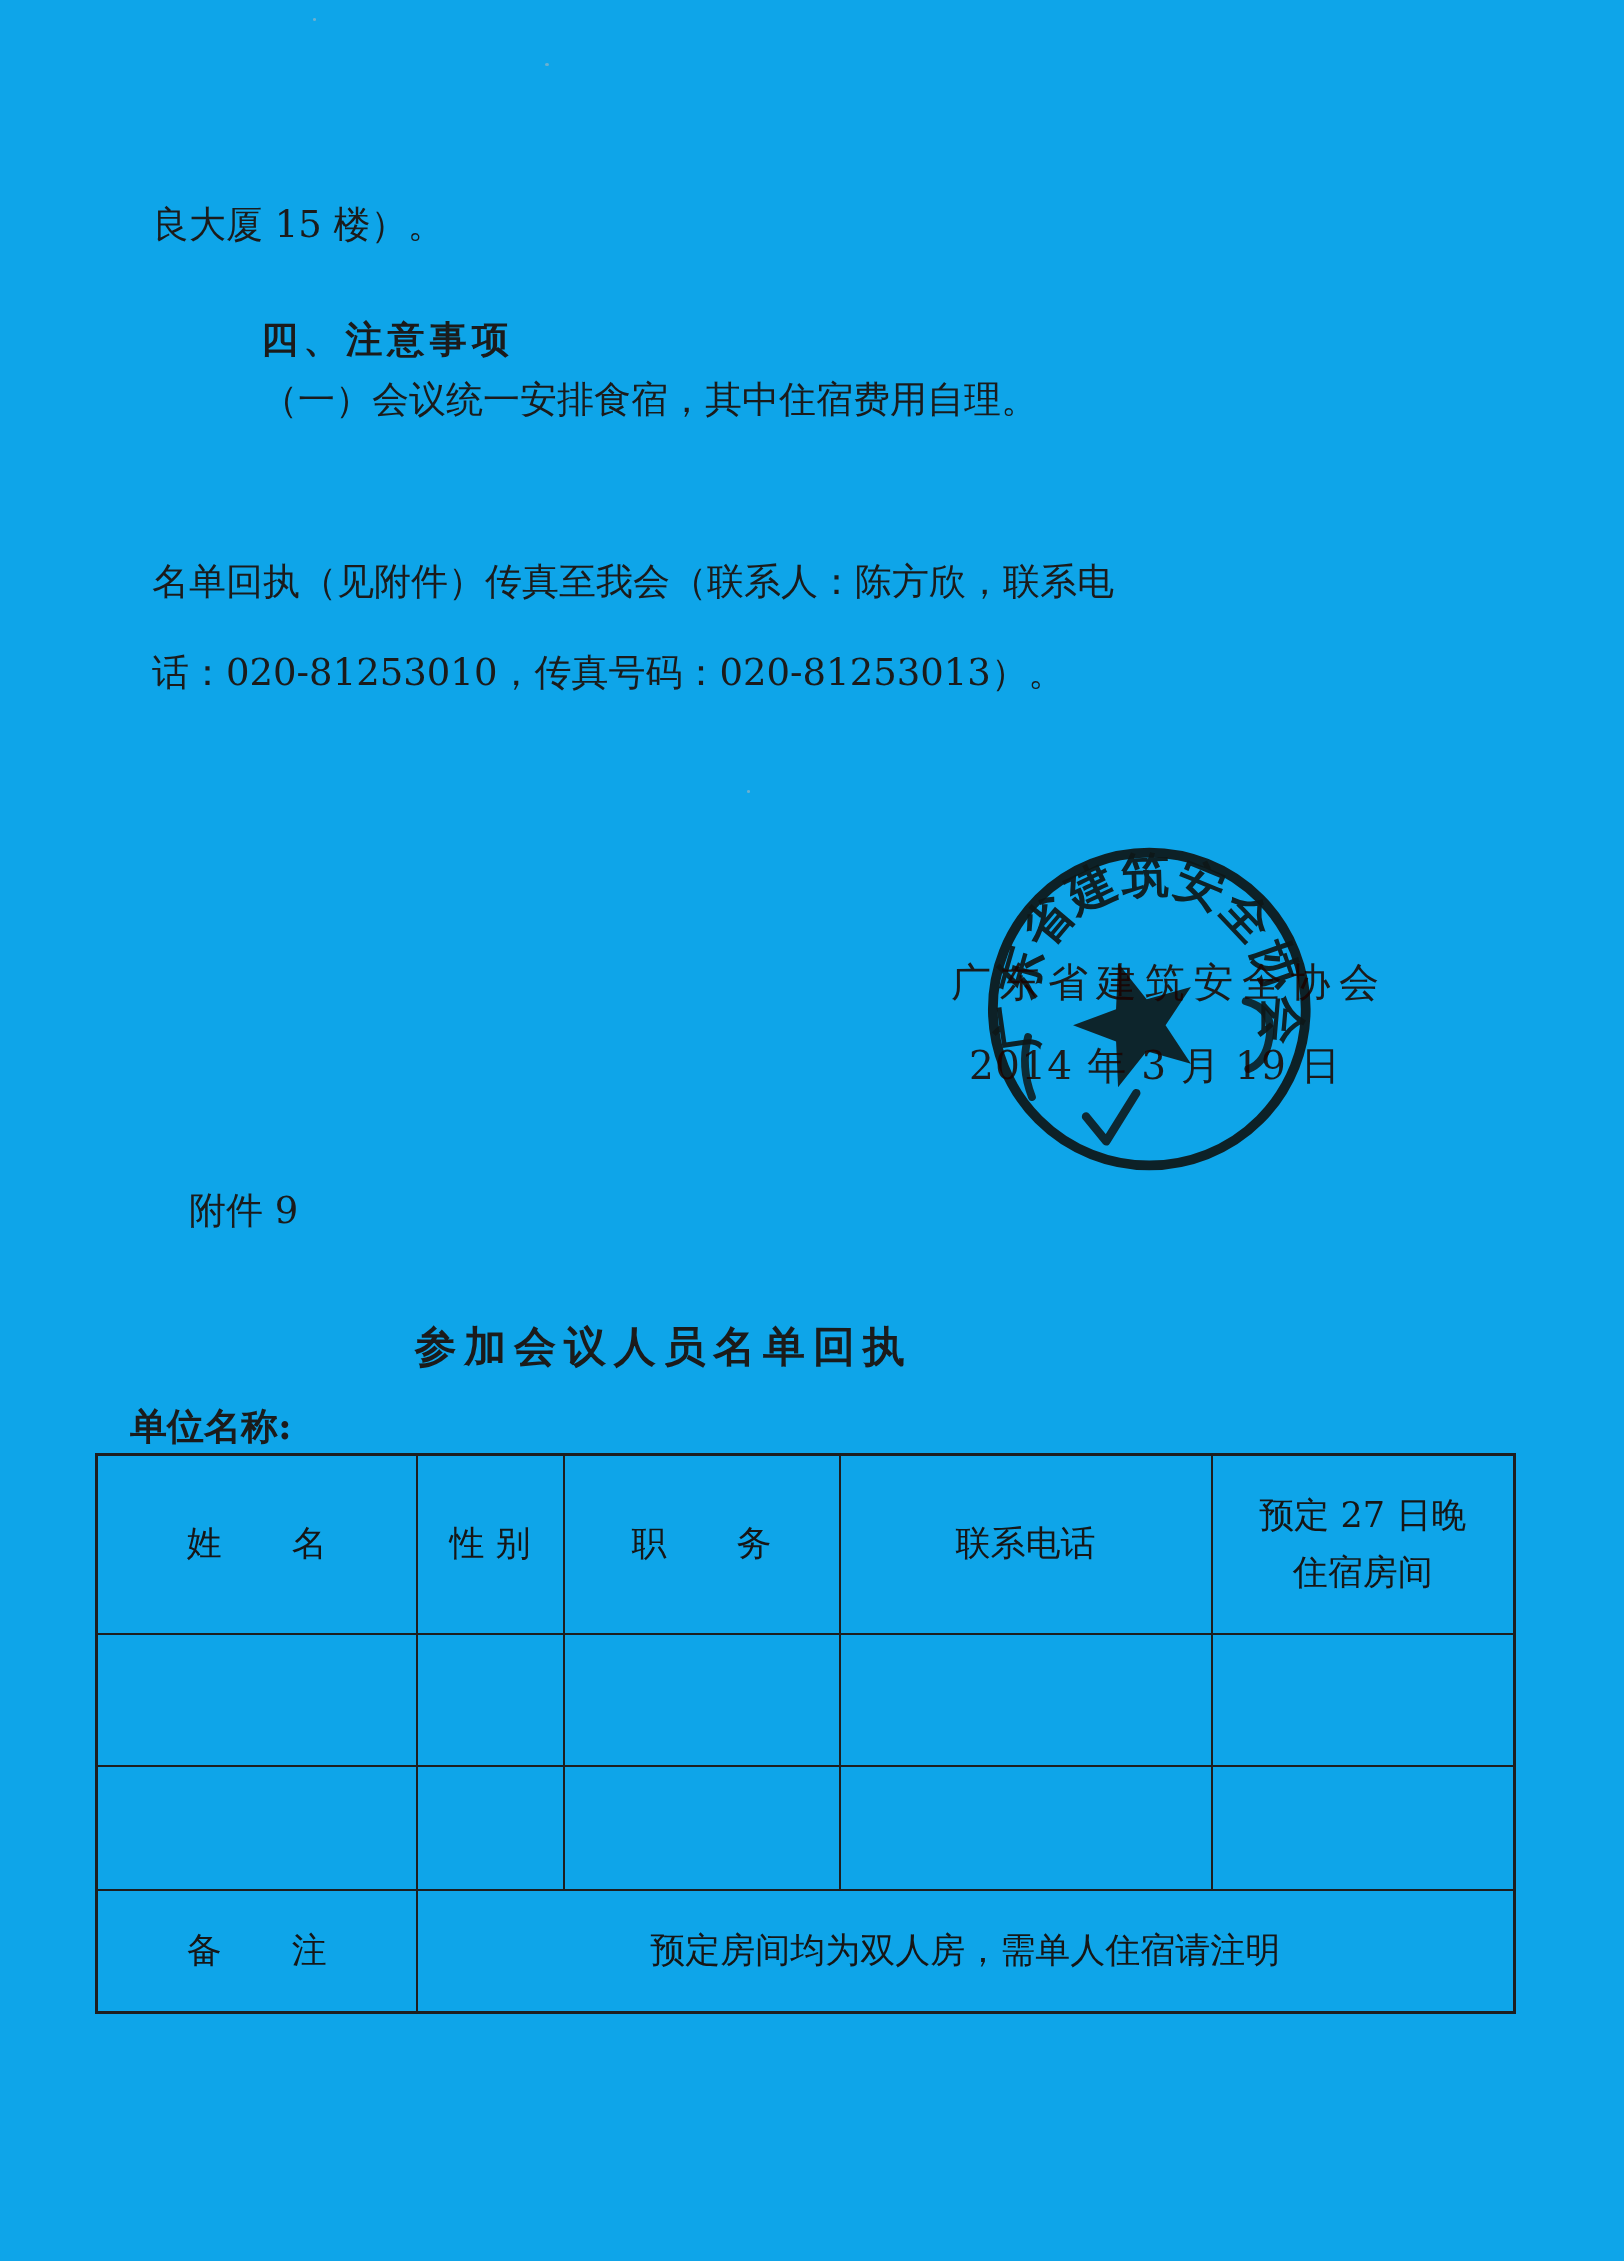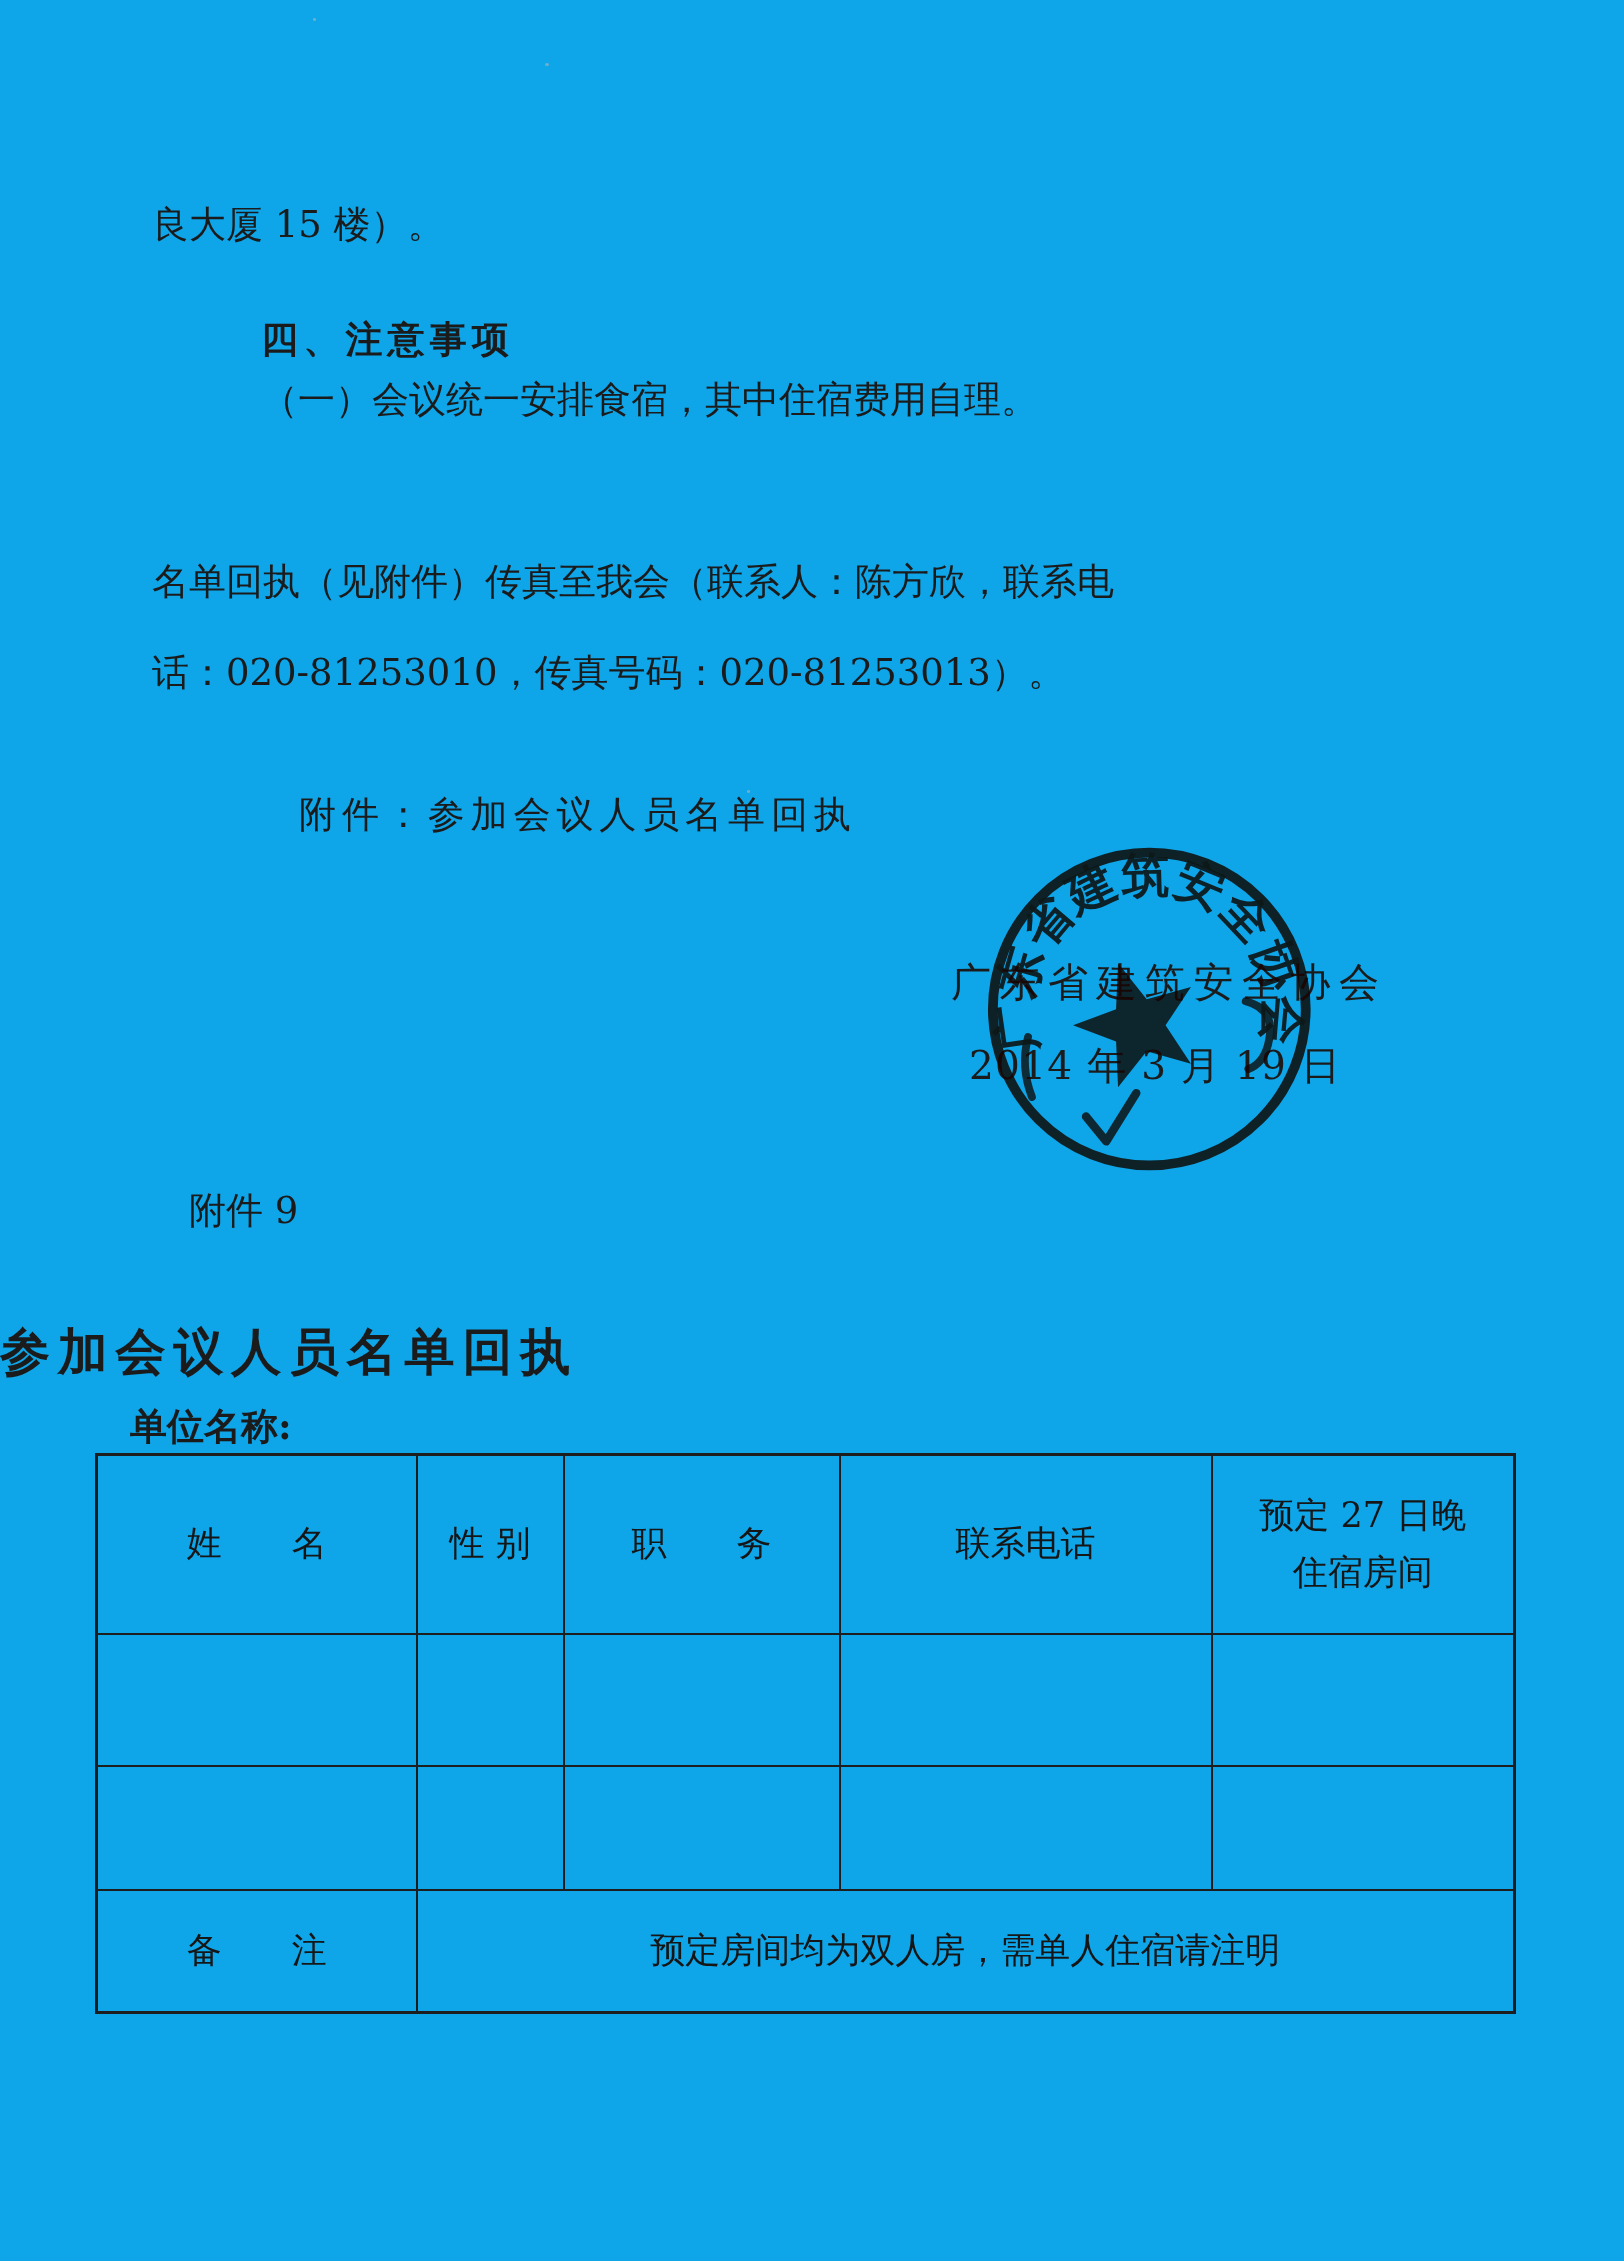--- a/index.html
+++ b/index.html
@@ -69,21 +69,20 @@
 
   <div class="tl bold-heading" style="left:261px;top:286px;font-size:37px;letter-spacing:5.2px;margin-top:31px;">四、注意事项</div>
 
   <div class="tl body-text" style="left:261px;top:377px;">（一）会议统一安排食宿，其中住宿费用自理。</div>
 
 
   <div class="tl body-text" style="left:152px;top:559px;">名单回执（见附件）传真至我会（联系人：陈方欣，联系电</div>
 
   <div class="tl body-text" style="left:152px;top:650px;">话：020-81253010，传真号码：020-81253013）。</div>
 
-  <div class="tl" style="left:299px;top:792px;font-size:37px;letter-spacing:5.9px;">附件：参加会议人员名单回执</div>
 
   <div class="tl" style="left:951px;top:957px;font-size:40px;letter-spacing:8.5px;">广东省建筑安全协会</div>
 
   <div class="tl" style="left:969px;top:1042px;font-size:39px;letter-spacing:1.3px;">2014 年 3 月 19 日</div>
 
   <svg class="stamp" viewBox="0 0 560 540">
     <circle cx="272" cy="267" r="240" fill="none" stroke="#e2231a" stroke-width="15" opacity="0.93"></circle>
     <path id="sealArc" d="M 102.8 328.2 A 180 180 0 1 1 441.2 328.2" fill="none"></path>
     <text font-size="74" fill="#e2231a" opacity="0.92">
       <textPath href="#sealArc" startOffset="0" textLength="680">广东省建筑安全协会</textPath>
@@ -91,21 +90,21 @@
     <g transform="translate(255,292) rotate(-18)">
       <polygon points="0,-100 24.7,-34 95.1,-30.9 39.9,13 58.8,80.9 0,42 -58.8,80.9 -39.9,13 -95.1,-30.9 -24.7,-34" fill="#e2231a" opacity="0.9"></polygon>
     </g>
     <path d="M 175 432 L 206 470 L 252 396" fill="none" stroke="#e2231a" stroke-width="13" stroke-linecap="round" stroke-linejoin="round" opacity="0.88"></path>
     <path d="M 420 255 q 45 12 36 58 q -6 36 -32 46" fill="none" stroke="#e2231a" stroke-width="12" stroke-linecap="round" opacity="0.85"></path>
     <path d="M 86 310 q -12 46 6 92" fill="none" stroke="#e2231a" stroke-width="12" stroke-linecap="round" opacity="0.85"></path>
   </svg>
 
   <div class="tl" style="left:189px;top:1188px;font-size:37px;">附件 9</div>
 
-  <div class="tl bold-heading" style="left:0;top:1321px;width:1327px;text-align:left;font-size:50px;letter-spacing:7.8px;">参加会议人员名单回执</div>
+  <div class="tl bold-heading" style="left:0;top:1321px;width:1327px;text-align:center;font-size:42px;letter-spacing:7.8px;">参加会议人员名单回执</div>
 
   <div class="tl" style="left:130px;top:1403px;font-size:37px;font-weight:600;">单位名称:</div>
 
   <table class="reply">
     <colgroup>
       <col style="width:320px">
         <col style="width:147px">
         <col style="width:276px">
       <col style="width:372px">
         <col style="width:303px">

